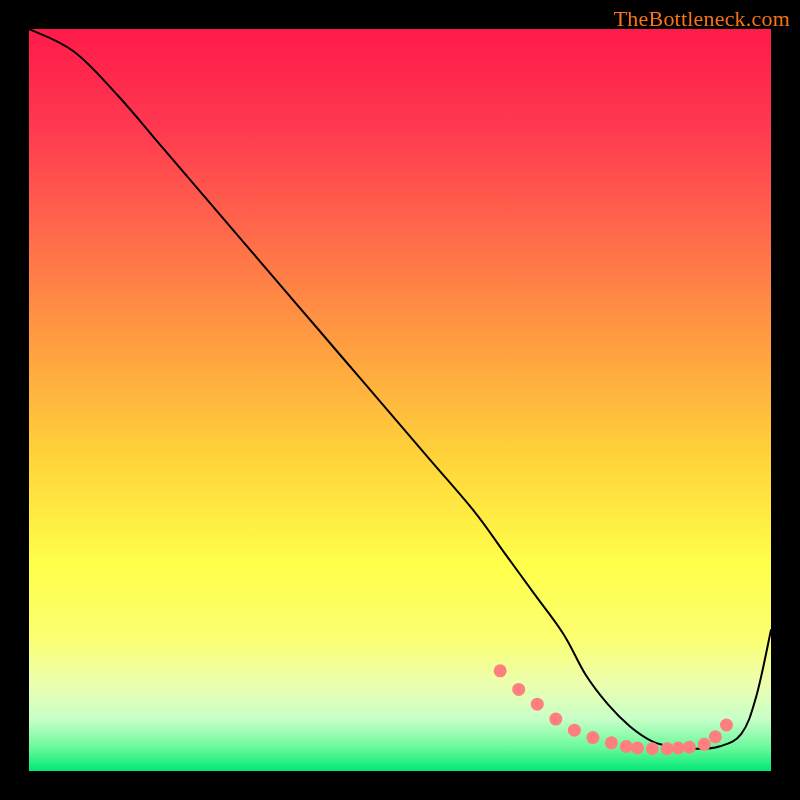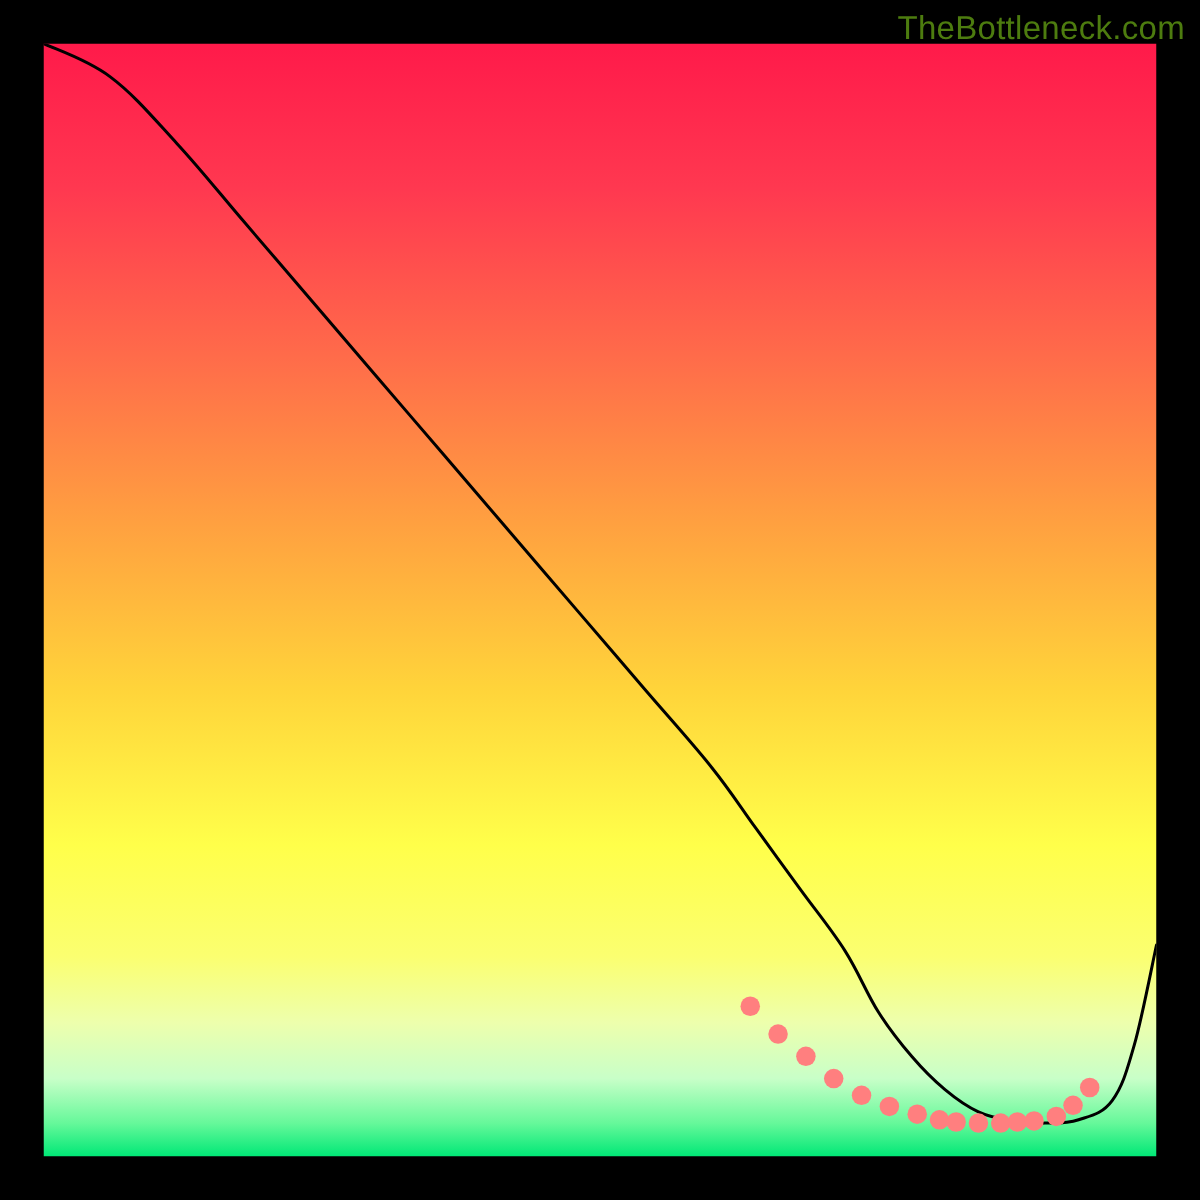--- a/index.html
+++ b/index.html
@@ -7,23 +7,23 @@
   .container {
     position: relative;
     width: 800px;
     height: 800px;
     background: #000;
   }
   .watermark {
     position: absolute;
     top: 6px;
     right: 10px;
-    font-family: Liberation Sans, sans-serif;
+    font-family: Liberation Serif, serif;
     font-size: 22px;
-    color: #4d7c0f;
+    color: #f97316;
     font-weight: 500;
     letter-spacing: 0.2px;
     z-index: 10;
   }
   .plot-area {
     position: absolute;
     left: 29px;
     top: 29px;
     width: 742px;
     height: 742px;

